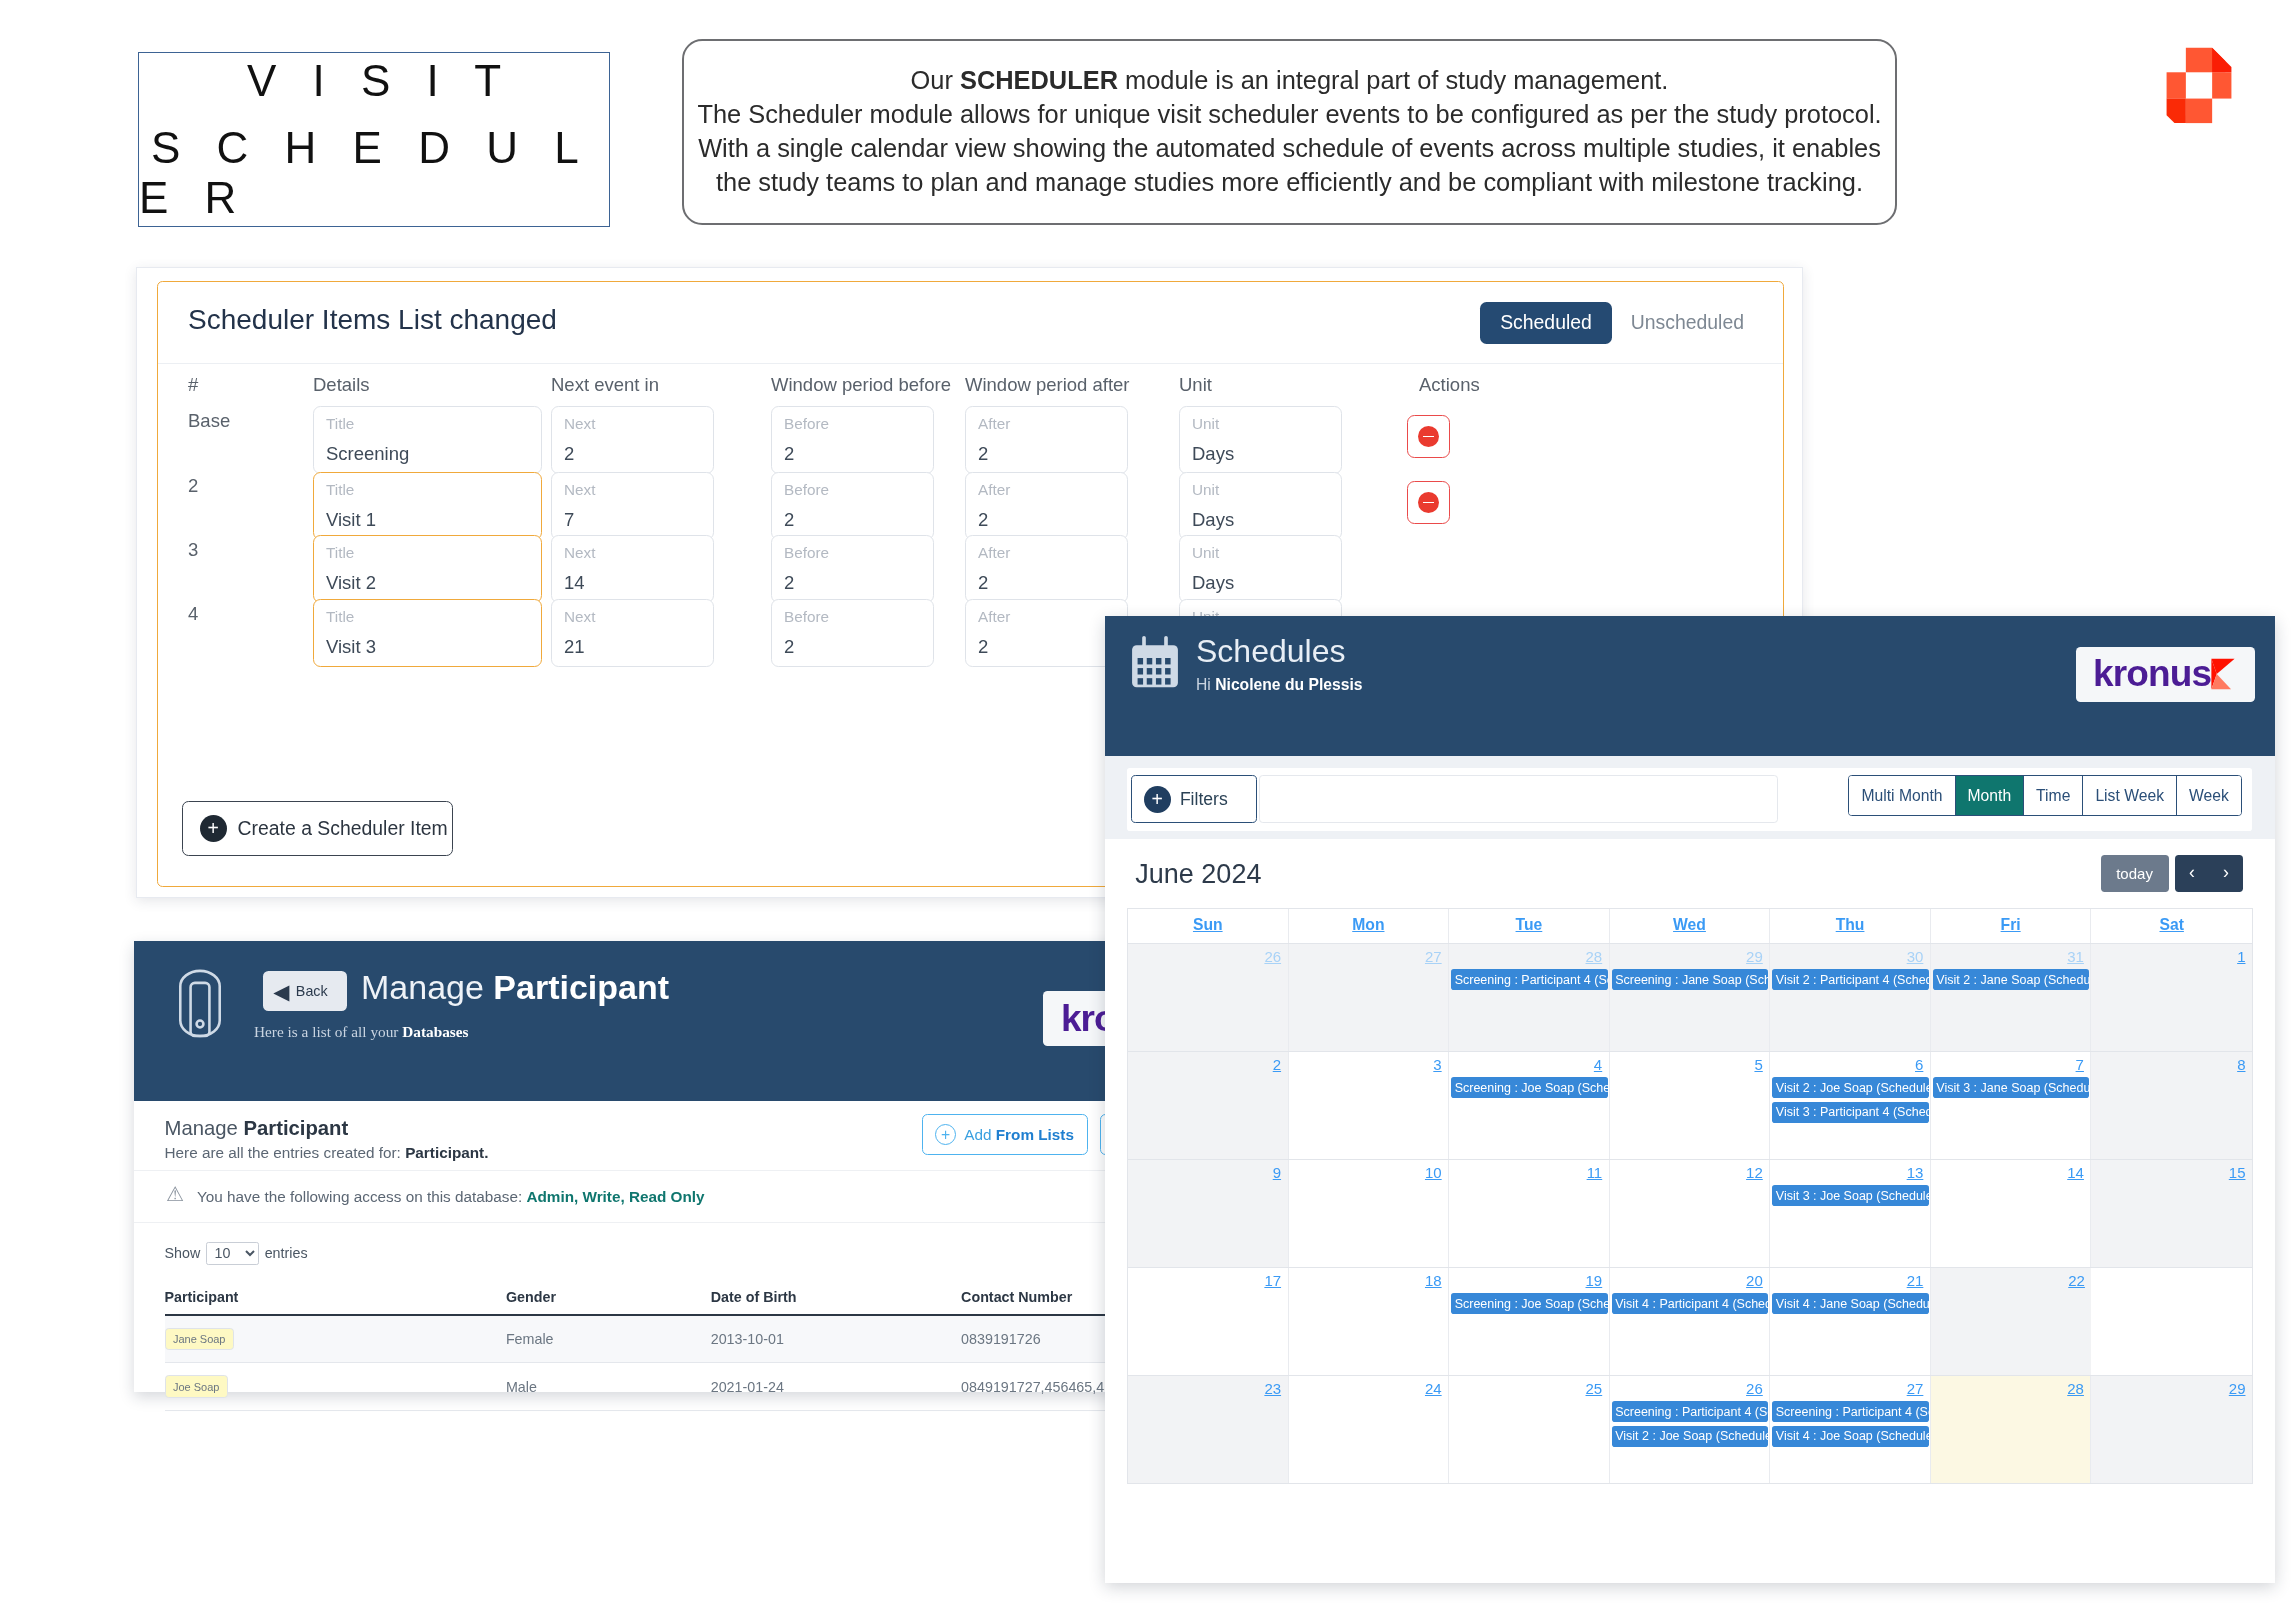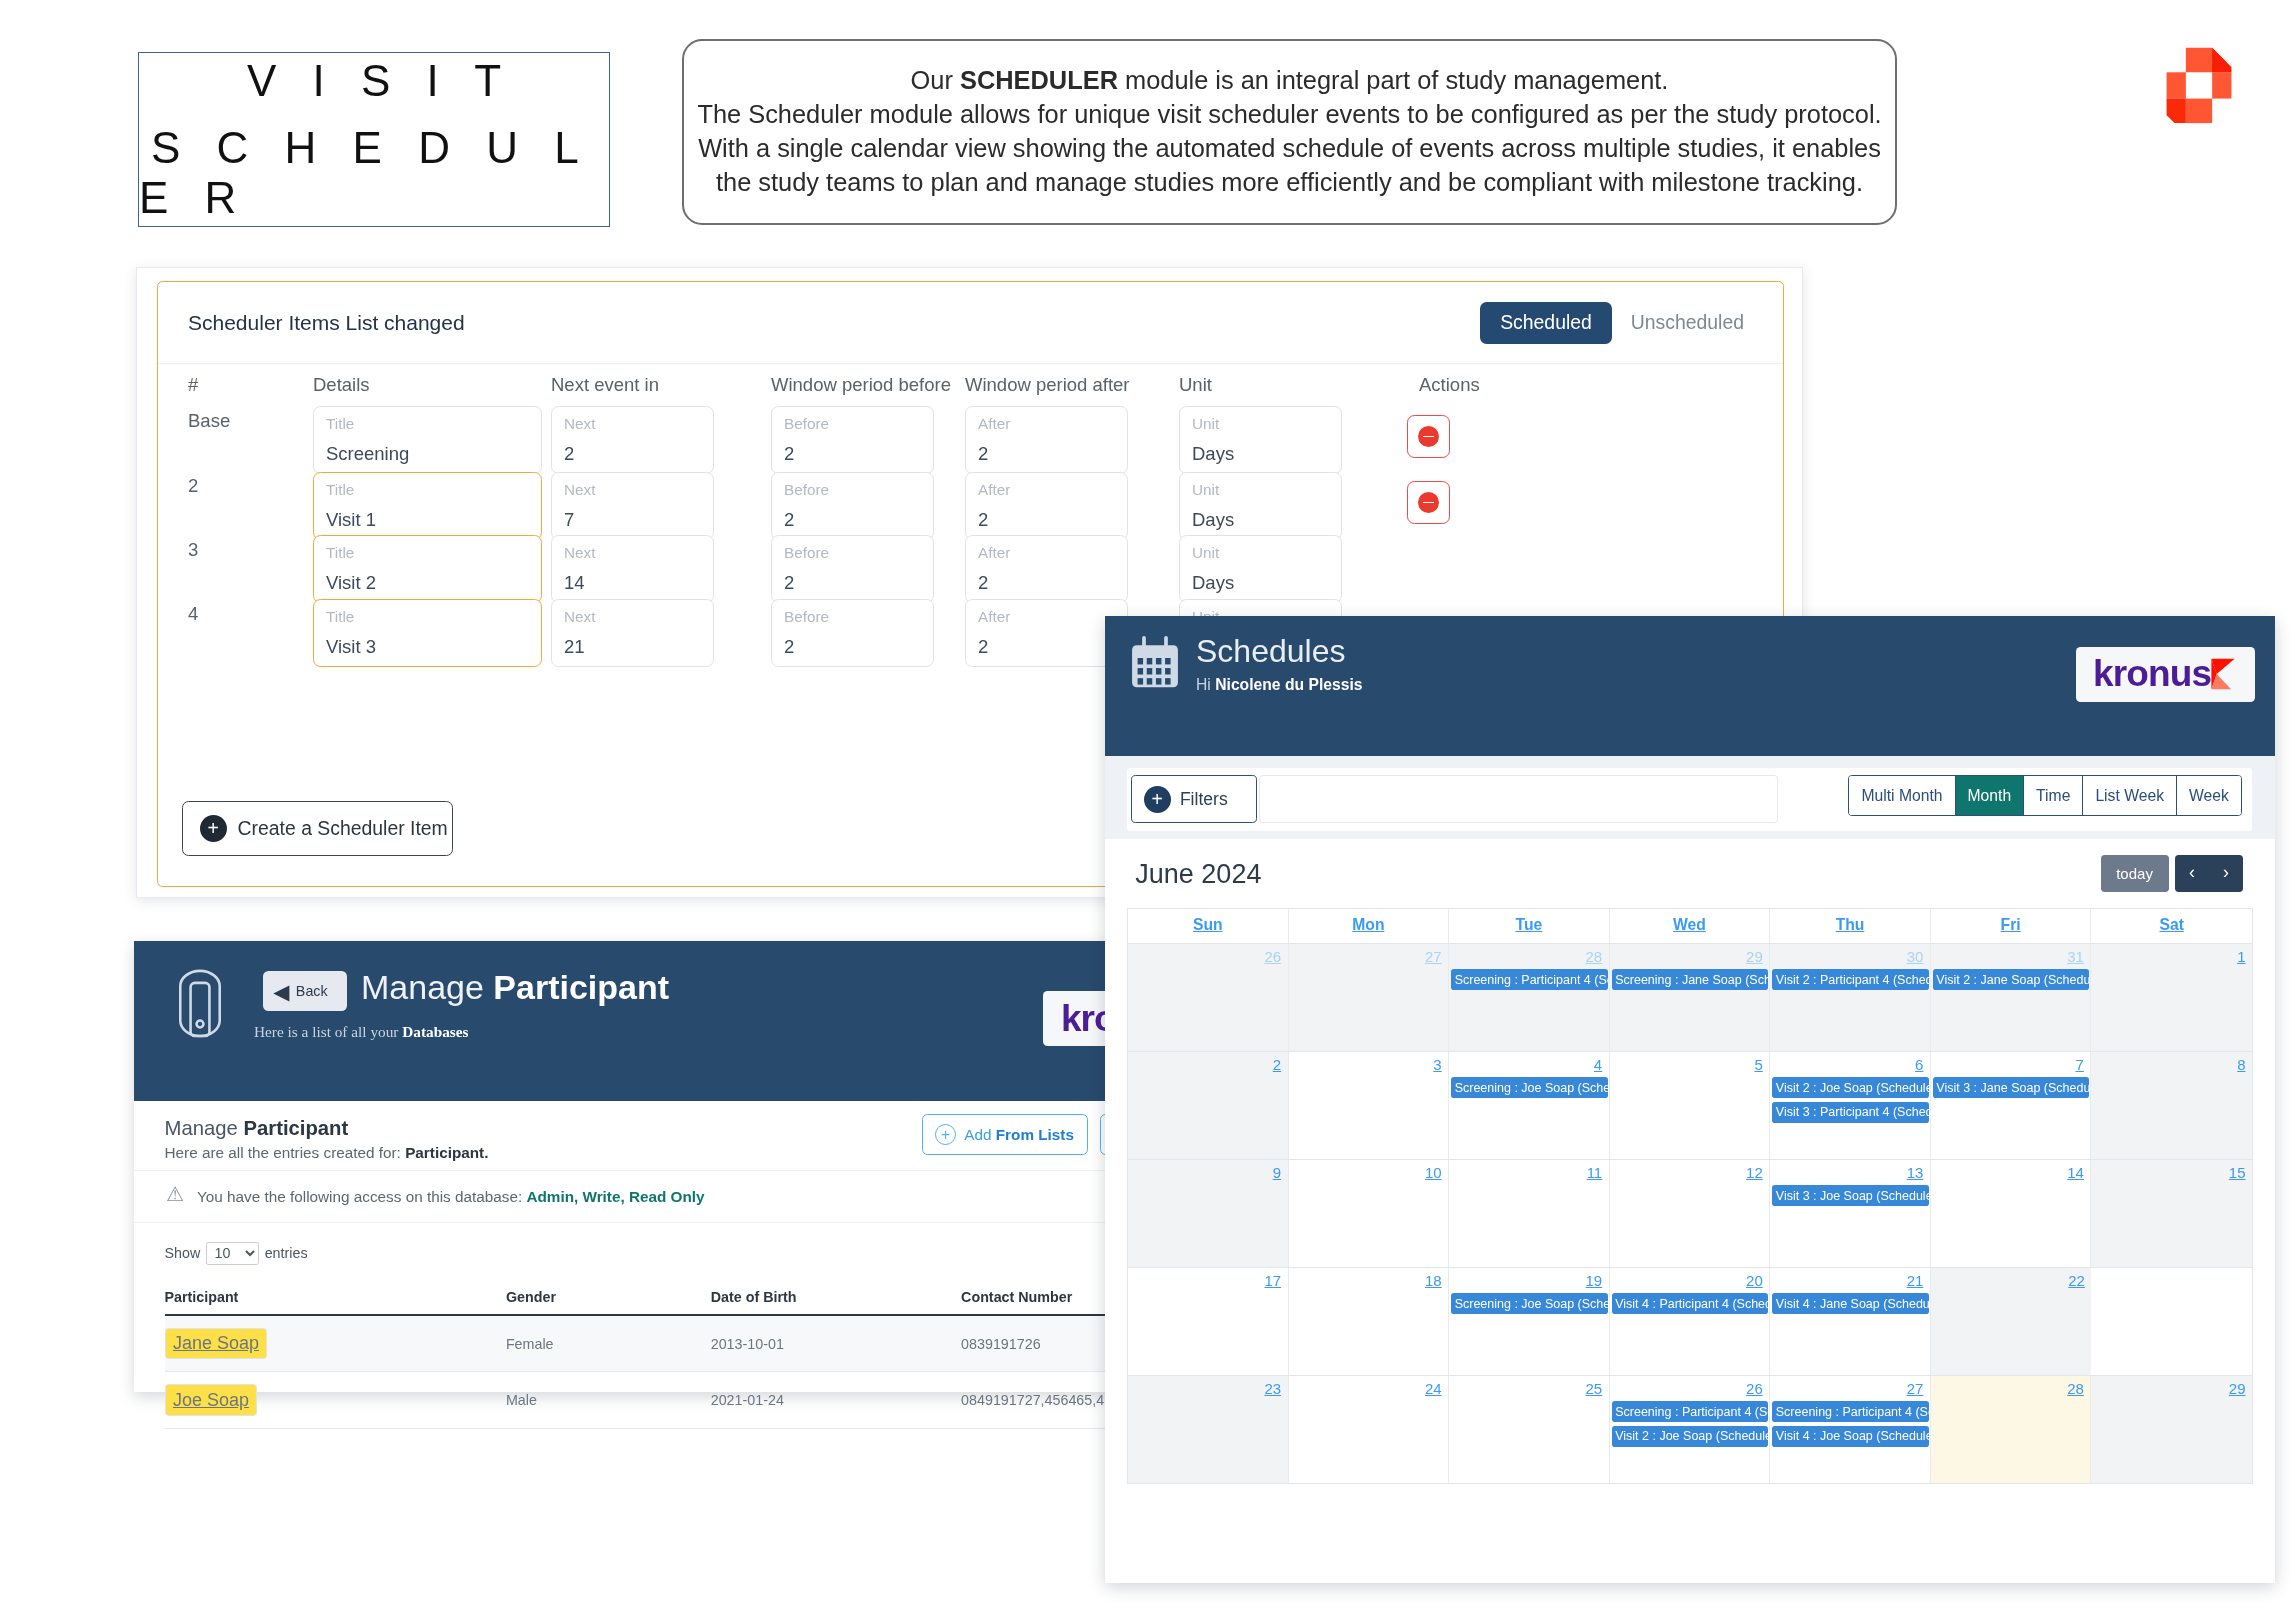--- a/index.html
+++ b/index.html
@@ -38,21 +38,21 @@
     position: absolute; left: 136px; top: 267px; width: 1667px; height: 631px;
     background: #ffffff; border: 1.4px solid #e7eaf0;
     box-shadow: 0 2.8px 12px rgba(40,50,70,.12);
   }
   .sched-inner {
     position: absolute; left: 20px; top: 13px; width: 1627px; height: 606px;
     border: 1.8px solid #f0a93b; border-radius: 5.5px; background: #fff;
   }
   .sched-head { position: relative; height: 82px; border-bottom: 1.4px solid #eceff3; }
   .sched-head-title {
-    position: absolute; left: 30px; top: 29px; font-size: 21px; color: #23334a; font-weight: 400;
+    position: absolute; left: 30px; top: 22px; font-size: 28px; color: #23334a; font-weight: 400;
   }
   .seg-wrap { position: absolute; right: 24px; top: 20.3px; display: flex; align-items: center; gap: 3.7px; }
   .seg-btn {
     background: #254a72; color: #fff; border-radius: 6.5px;
     font-size: 19.4px; padding: 9.2px 20.3px; font-weight: 400;
   }
   .seg-btn-alt { color: #7e8893; font-size: 19.4px; padding: 9.2px 15px; }
 
   
   .col-heads { position: absolute; left: 0; top: 92px; width: 100%; height: 28px; }
@@ -153,21 +153,21 @@
 
   .ptbl { width: 100%; border-collapse: collapse; margin-top: 6.5px; }
   .ptbl th {
     text-align: left; font-size: 14.3px; color: #2c3744; font-weight: 700;
     padding: 8.3px 0 9.2px 0; border-bottom: 2.3px solid #2c3744;
   }
   .ptbl td { font-size: 14.3px; color: #6b7682; padding: 12px 0; border-bottom: 1.4px solid #e4e7ec; }
   .ptbl tr.alt td { background: #f7f8fa; }
   .name-chip {
     display: inline-block; border: 0.9px solid #dfe3e9; border-radius: 3.7px;
-    padding: 4.2px 7.4px; font-size: 18px; color: #6b7682; background: #fde047; text-decoration: underline;
+    padding: 4.2px 7.4px; font-size: 11px; color: #6b7682; background: #fef9c3;
   }
   .col-p { width: 30%; } .col-g { width: 18%; } .col-d { width: 22%; } .col-c { width: 30%; }
 
   
   .sc-win {
     position: absolute; left: 1105px; top: 616px; width: 1170px; height: 966px;
     background: #ffffff; box-shadow: 0 4.6px 15.7px rgba(25,35,55,.20);
   }
   .sc-head { position: relative; width: 100%; height: 140px; background: #284a6d; }
   .sc-cal-icon { position: absolute; left: 24px; top: 20.3px; width: 52px; height: 55px; }

